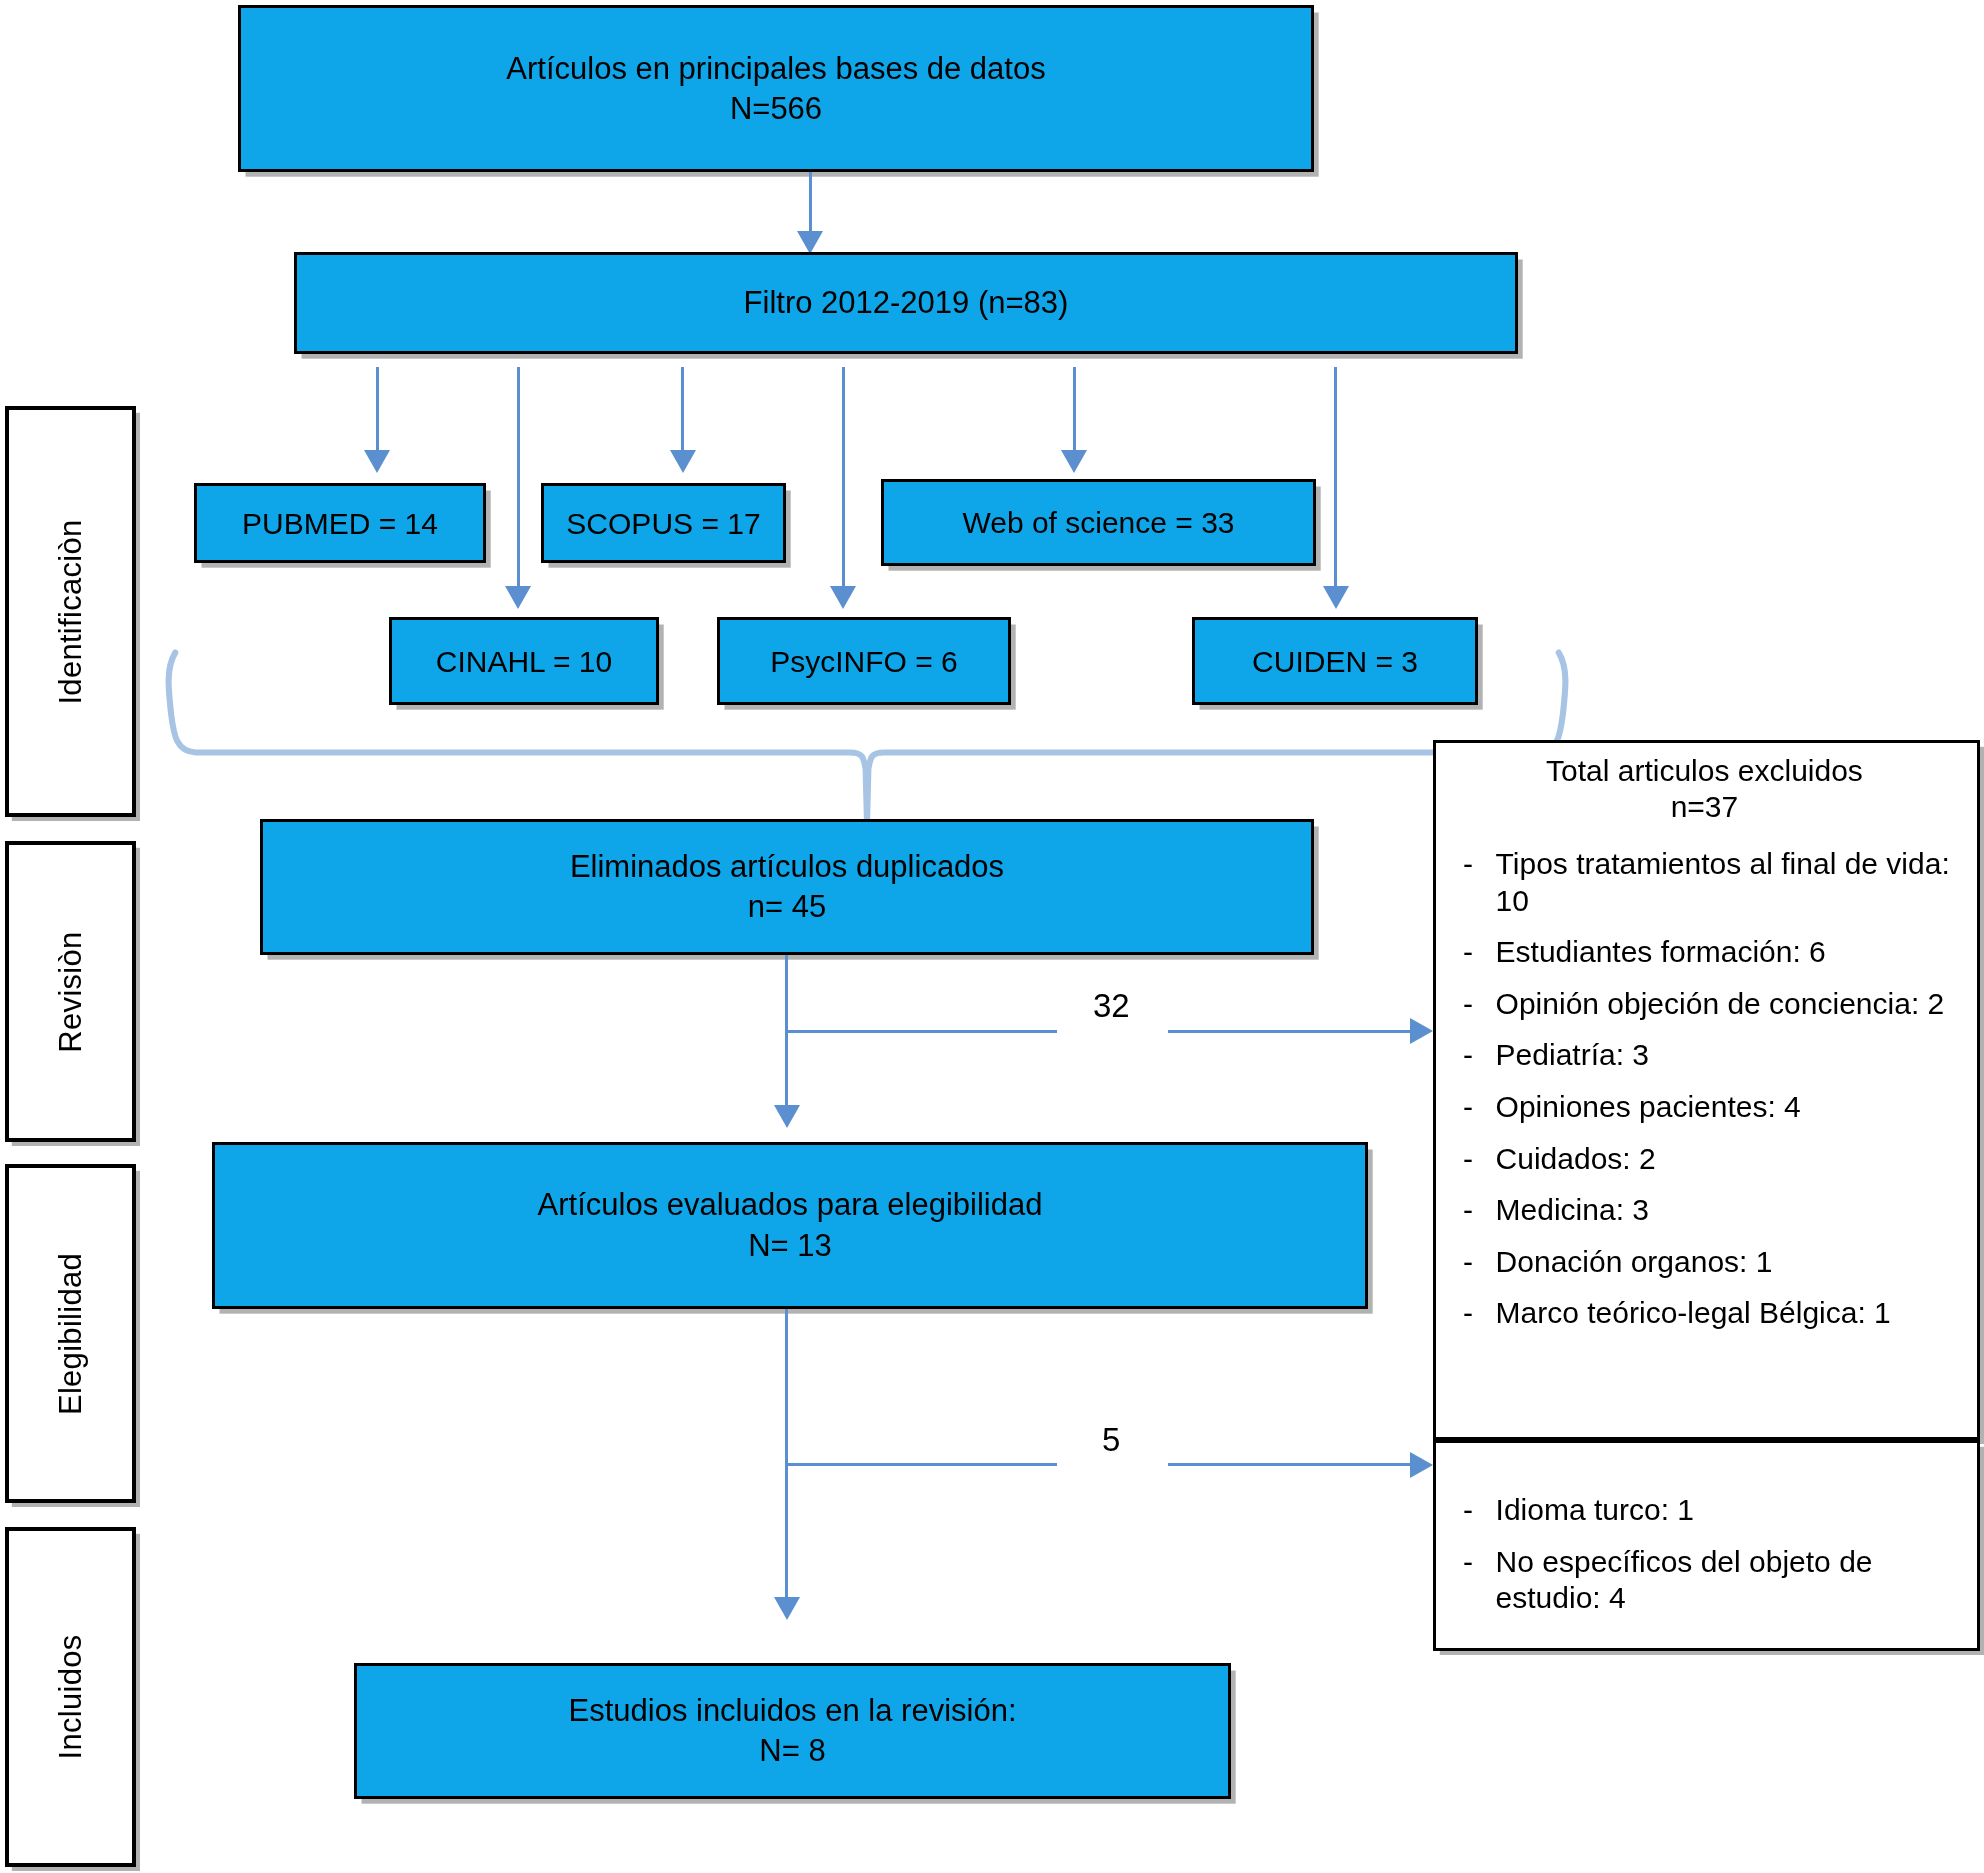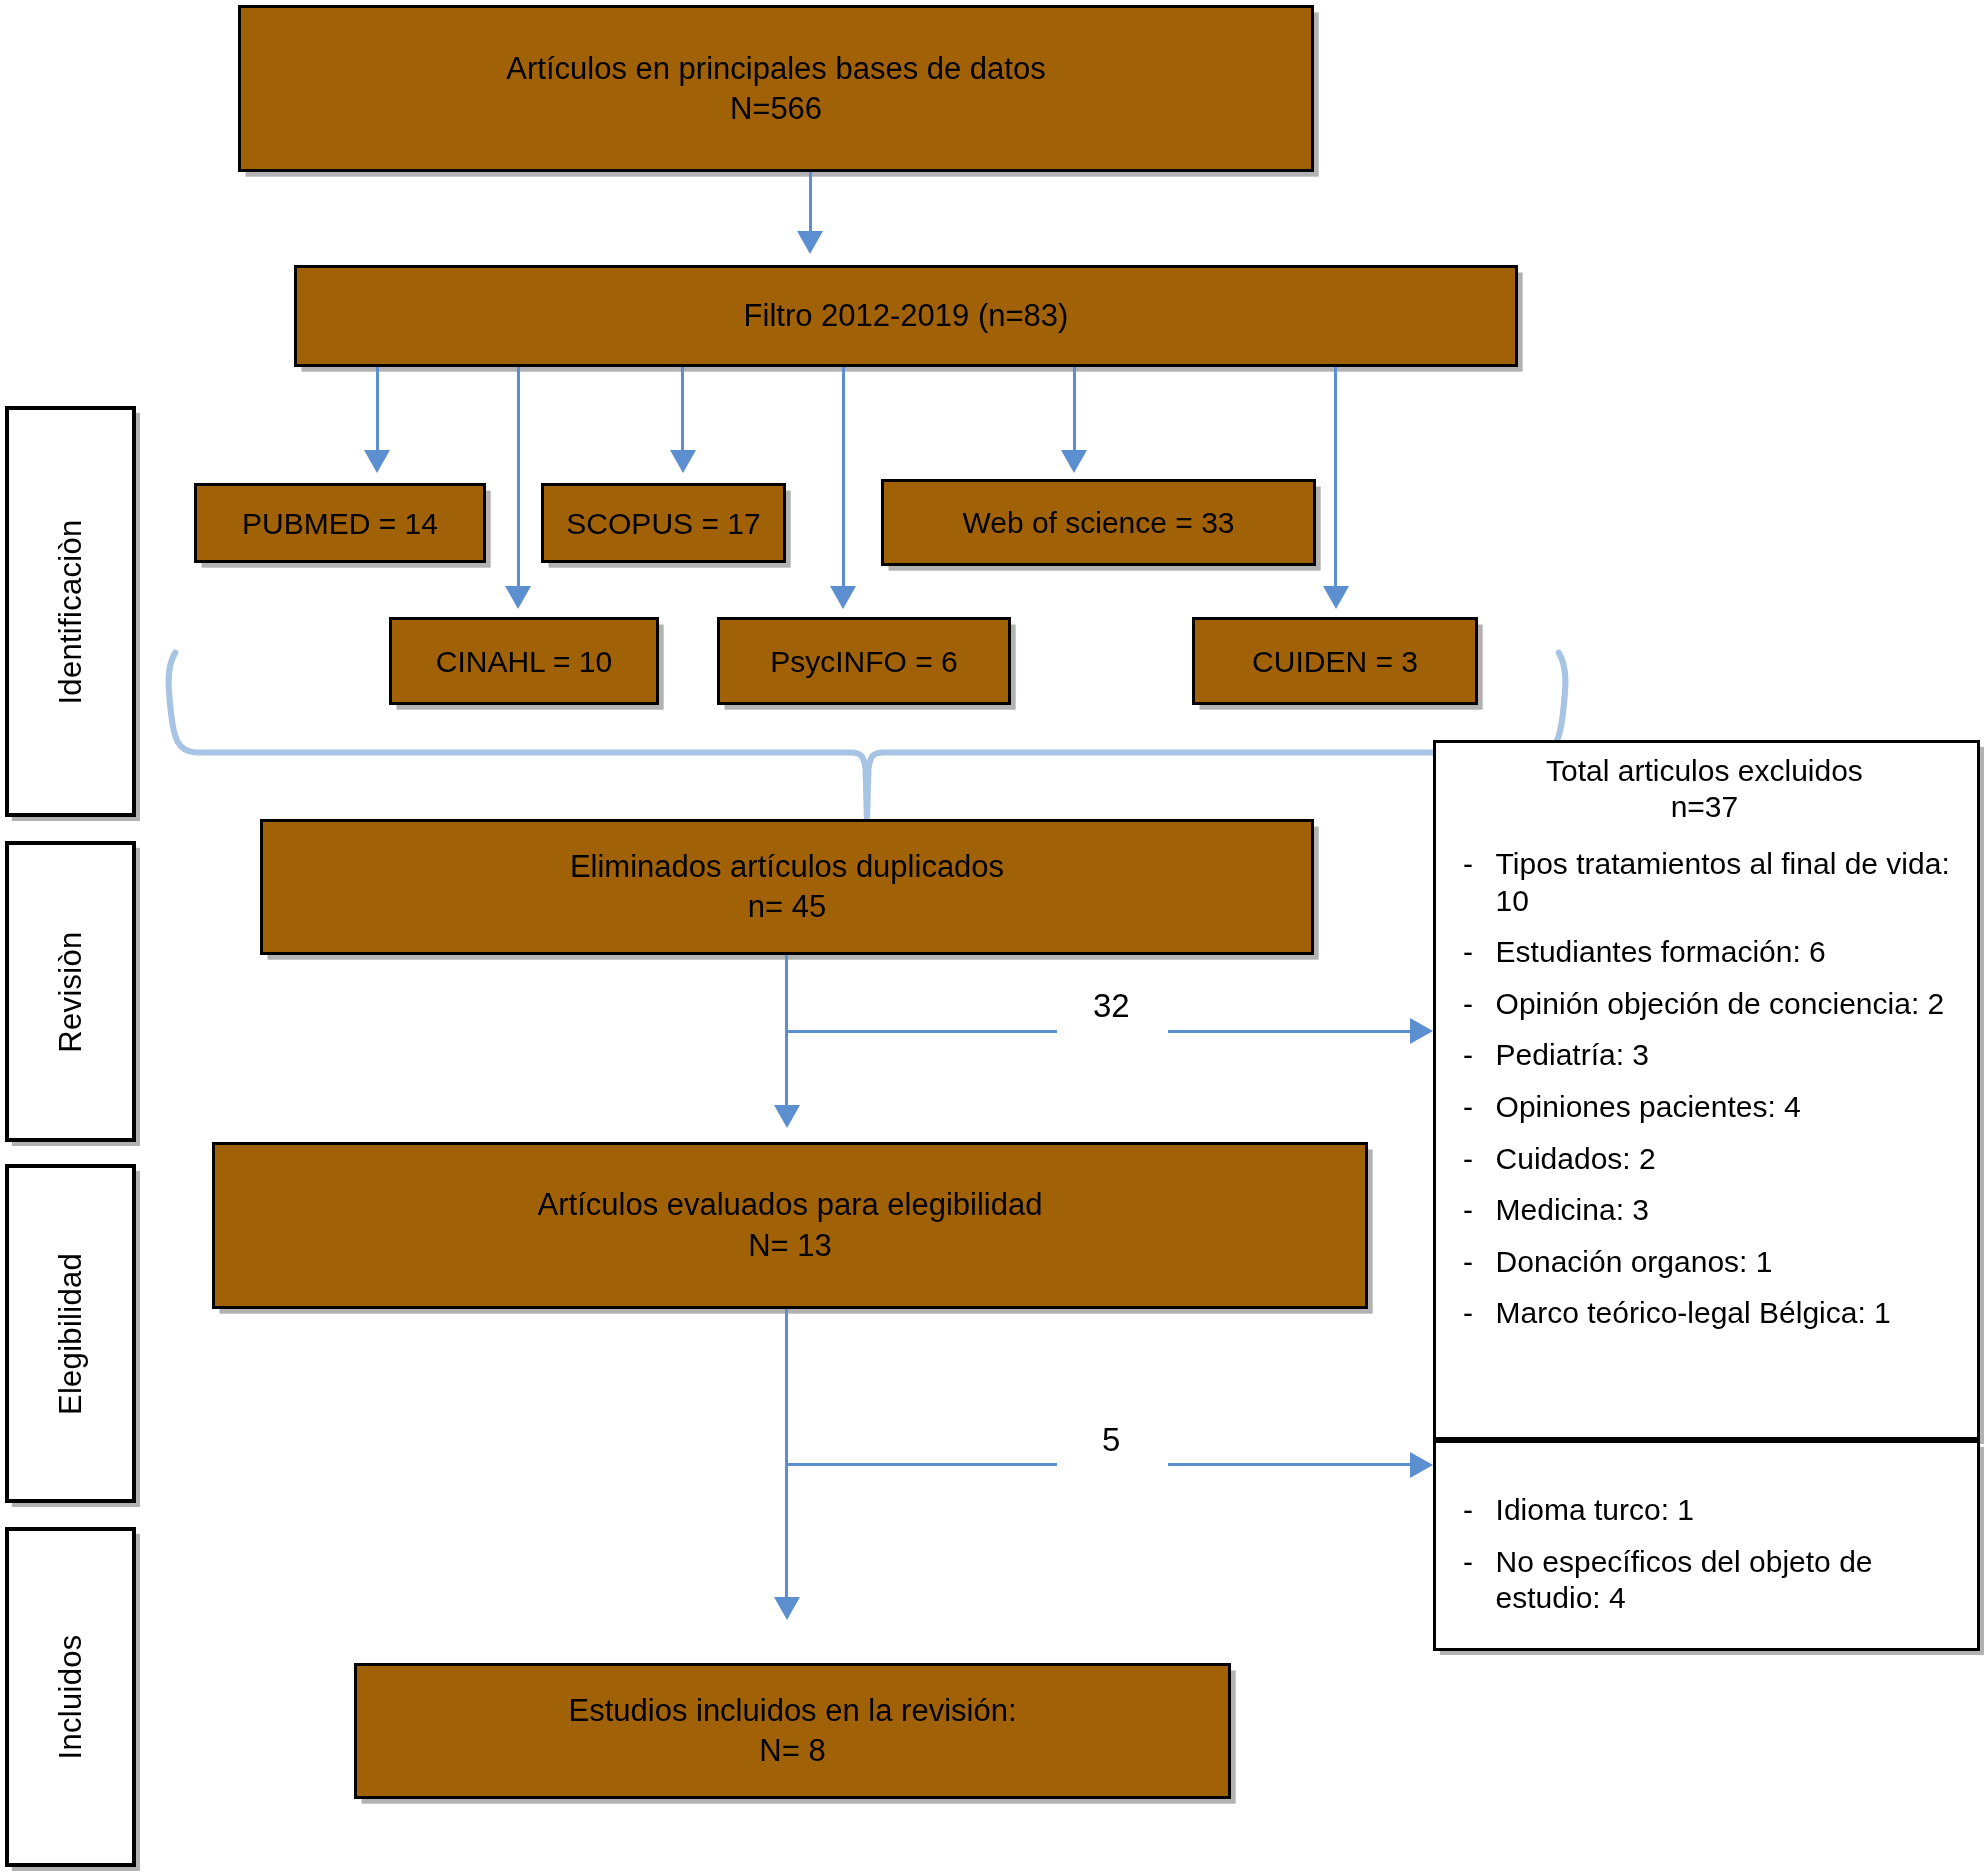--- a/index.html
+++ b/index.html
@@ -16,21 +16,21 @@
     width: 1985px;
     height: 1873px;
     background: #ffffff;
     overflow: hidden;
   }
 
   
   .box {
     position: absolute;
     box-sizing: border-box;
-    background: #a16207;
+    background: #0ea5e9;
     border: 3.4px solid #000000;
     box-shadow: 6.1px 6.1px 0 -1.4px rgba(0,0,0,0.30);
     display: flex;
     align-items: center;
     justify-content: center;
     text-align: center;
     line-height: 1.30;
     font-size: 31px;
     padding: 4.1px 9.5px;
     white-space: pre-line;
@@ -147,21 +147,21 @@
   <div class="phase" style="left:5.4px; top:1527px; width:131px; height:340px;">
     <span>Incluidos</span>
   </div>
 
   <div class="box" style="left:238px; top:5.4px; width:1076px; height:167px;">Artículos en principales bases de datos
 N=566</div>
 
   <div class="vline" style="left:809px; top:172px; width:3.4px; height:65px;"></div>
   <div class="arrow-down" style="left:797px; top:231px;"></div>
 
-  <div class="box" style="left:294px; top:265px; width:1224px; height:102px;">Filtro 2012-2019 (n=83)</div>
+  <div class="box" style="left:294px; top:252px; width:1224px; height:102px;">Filtro 2012-2019 (n=83)</div>
 
   <div class="vline" style="left:376px; top:367px; width:3.4px; height:88px;"></div>
   <div class="arrow-down" style="left:364px; top:450px;"></div>
 
   <div class="vline" style="left:517px; top:367px; width:3.4px; height:224px;"></div>
   <div class="arrow-down" style="left:505px; top:586px;"></div>
 
   <div class="vline" style="left:681px; top:367px; width:3.4px; height:88px;"></div>
   <div class="arrow-down" style="left:670px; top:450px;"></div>
 

